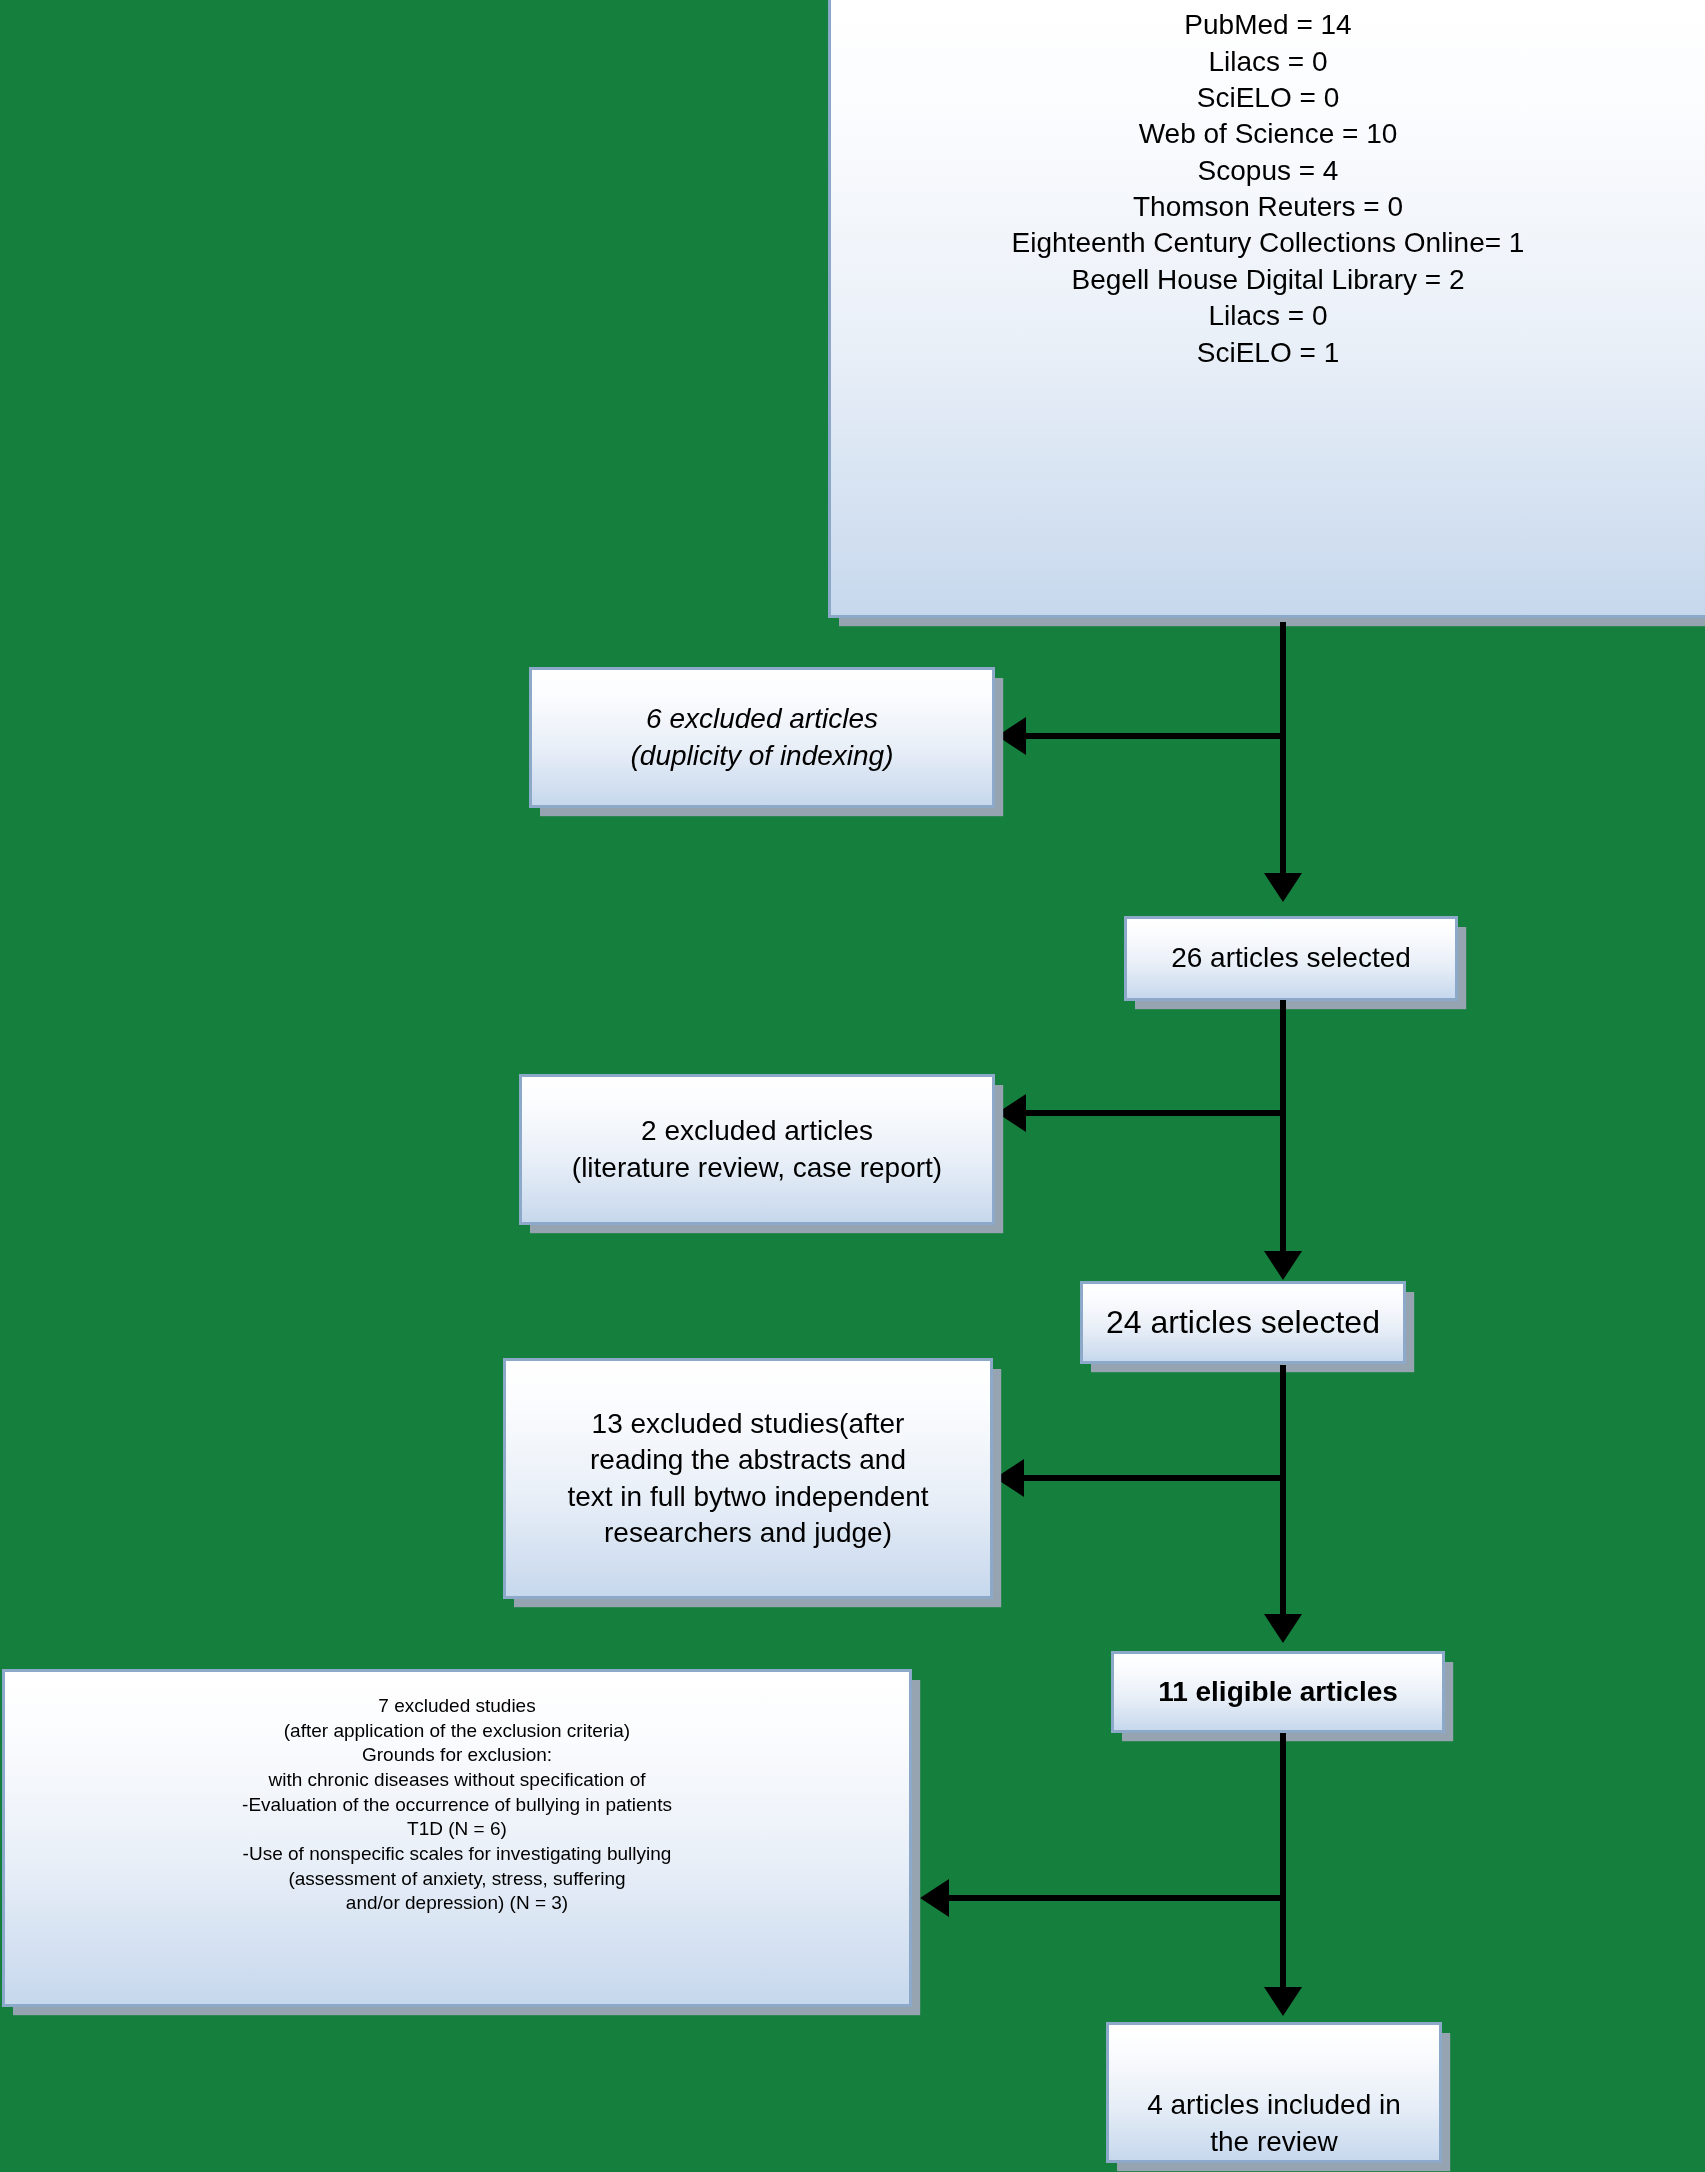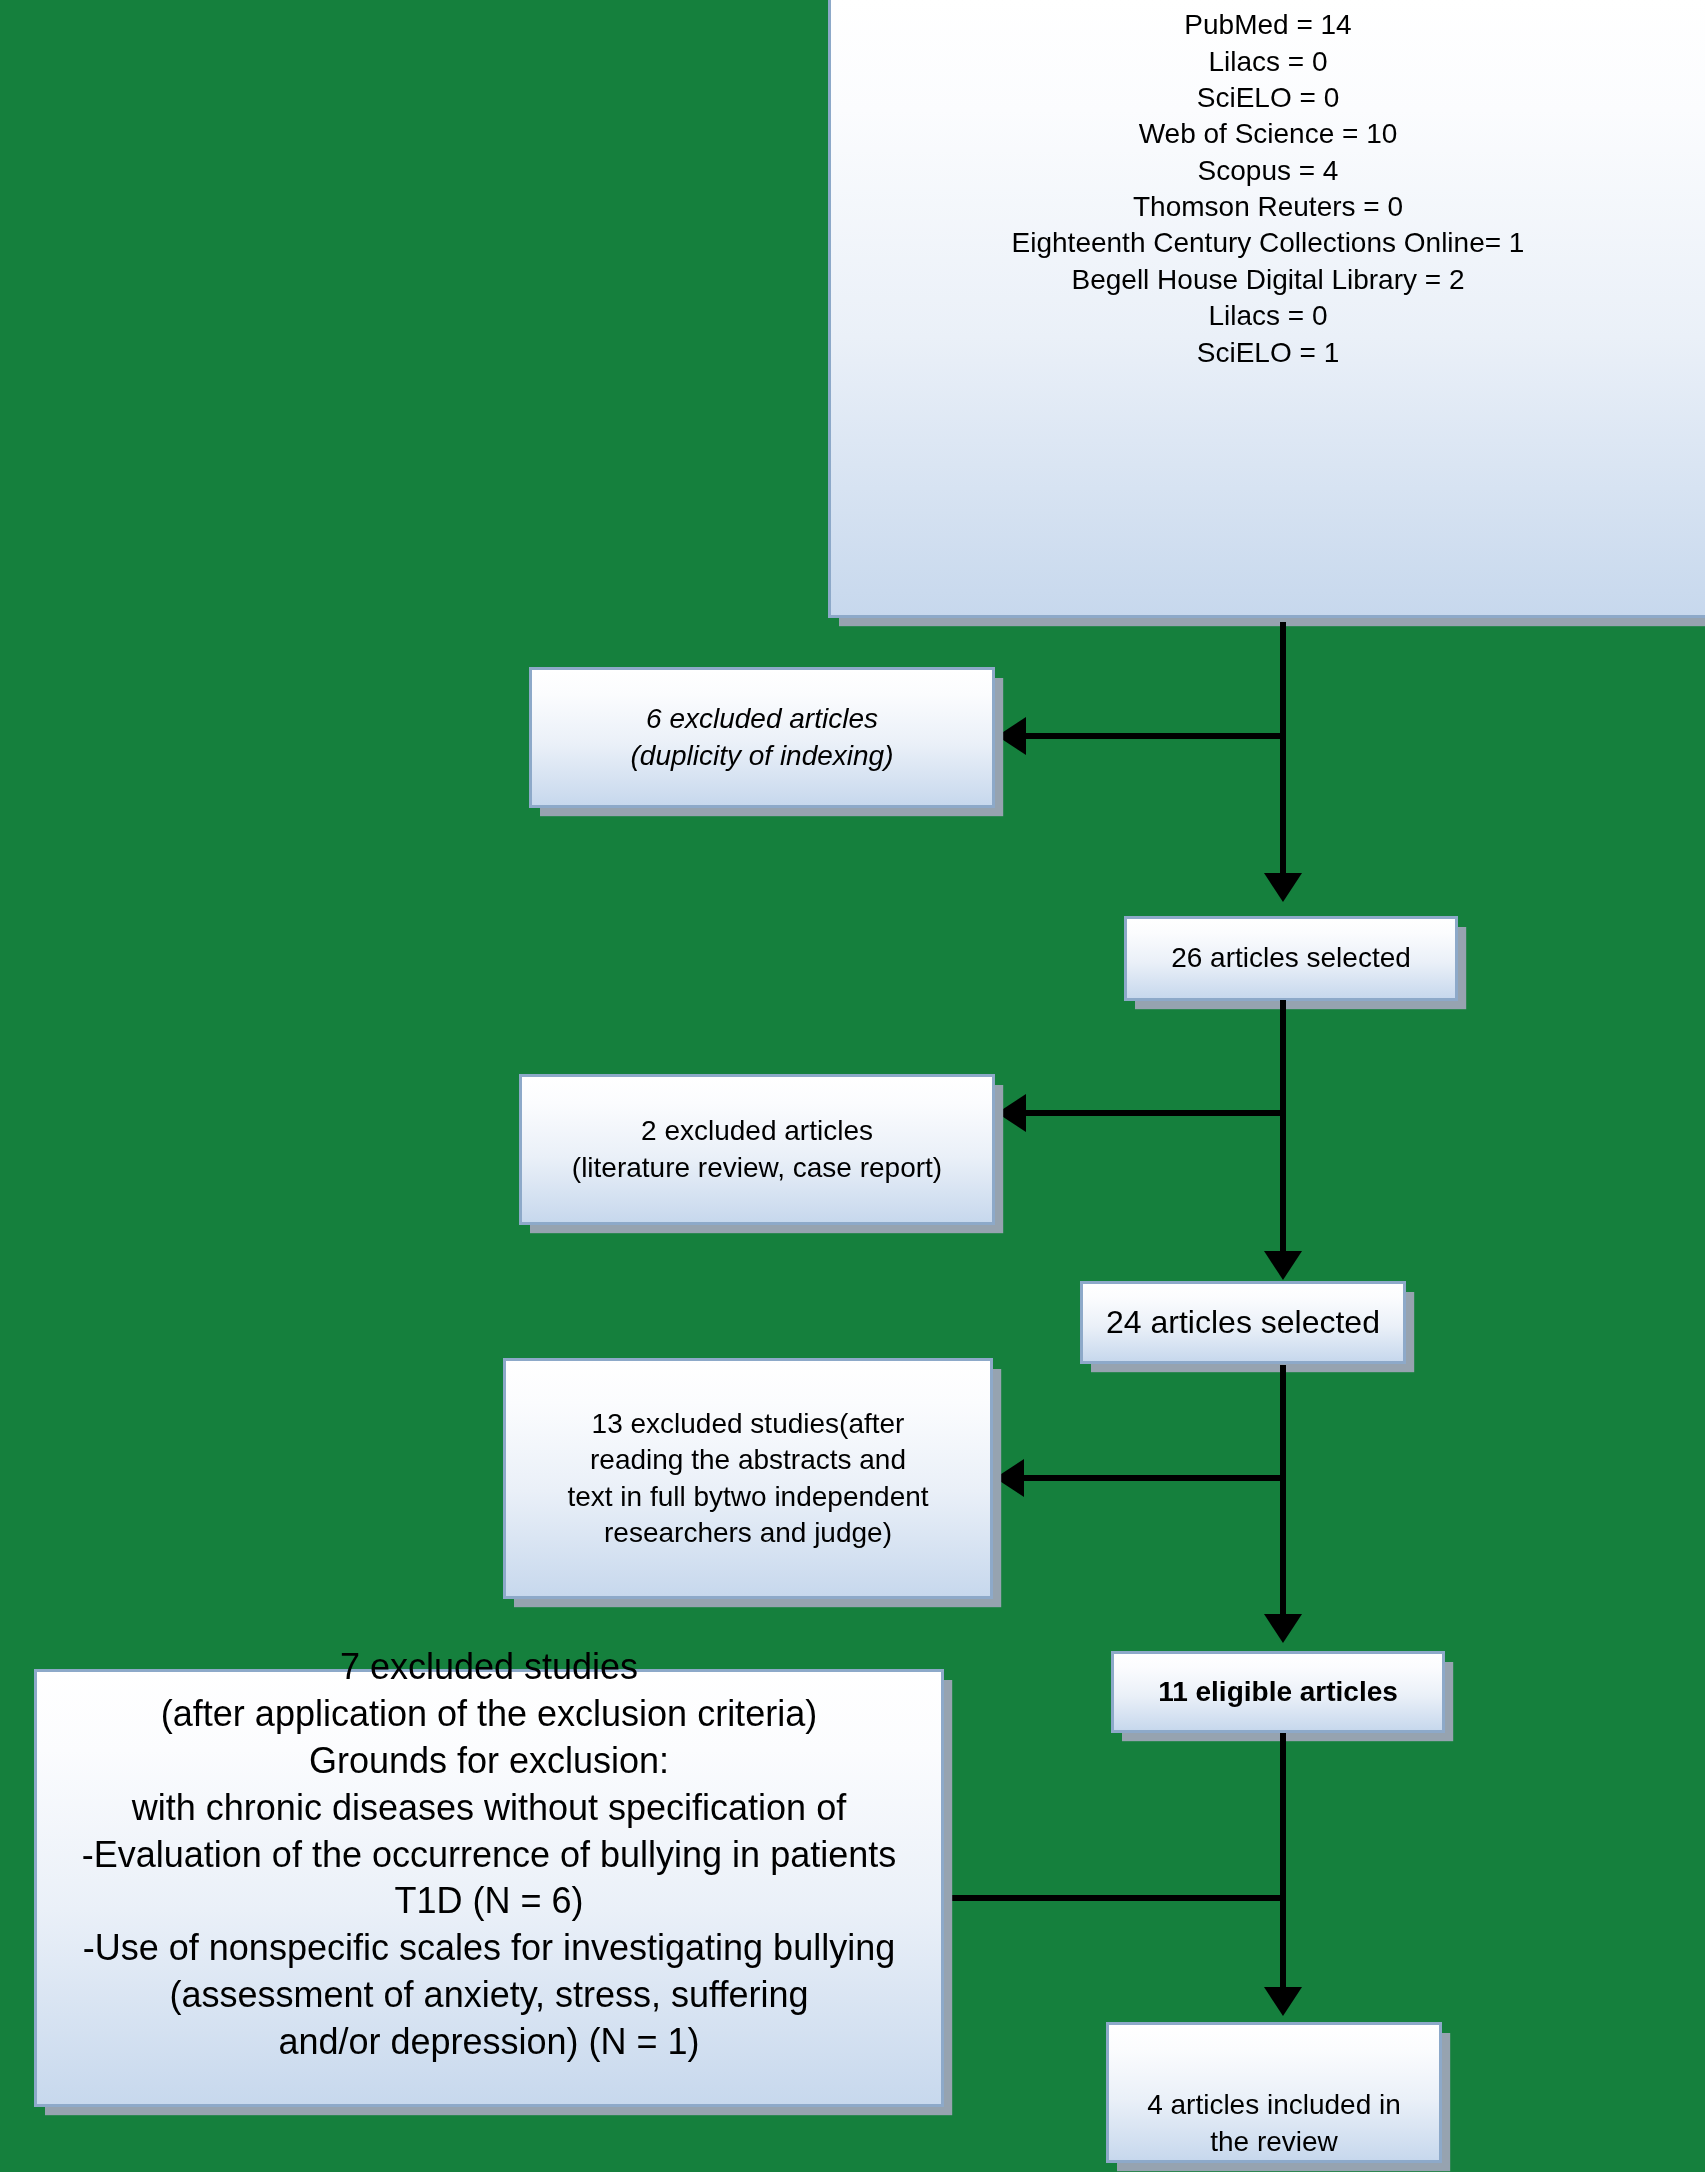--- a/index.html
+++ b/index.html
@@ -40,21 +40,21 @@
 
   #box-found      { left: 828px; top: -4.1px;    width: 880px; height: 622px;  font-size: 28px; }
   #box-found .txt { padding-top: 0; transform: translateY(-136px); }
 
   #box-excl-6     { left: 529px;  top: 667px;   width: 466px;  height: 141px;  font-size: 28px; font-style: italic; }
   #box-sel-26     { left: 1124px; top: 916px;  width: 334px;  height: 85px;  font-size: 28px; }
   #box-excl-2     { left: 519px;  top: 1074px;  width: 476px;  height: 151px;  font-size: 28px; }
   #box-sel-24     { left: 1080px; top: 1281px;  width: 326px;  height: 83px;  font-size: 32px; }
   #box-excl-13    { left: 503px;  top: 1358px;  width: 490px;  height: 241px;  font-size: 28px; }
   #box-elig-11    { left: 1111px; top: 1651px;  width: 334px;  height: 82px;  font-size: 28px; font-weight: bold; }
-  #box-excl-7     { left: 2px;    top: 1669px;  width: 910px; height: 438px;  font-size: 36px; margin-left: 32px; }
+  #box-excl-7     { left: 2px;    top: 1669px;  width: 910px; height: 338px;  font-size: 19px; }
   #box-incl-4     { left: 1106px; top: 2022px;  width: 336px;  height: 141px;  font-size: 28px; align-items: flex-end; }
 
   
   .vline {
     position: absolute;
     width: 6.1px;
     background: #000000;
   }
   .hline {
     position: absolute;
@@ -161,21 +161,21 @@
   <div class="fbox" id="box-excl-7">
     <div class="txt" style="transform: translateY(-33px);">
       <span>7 excluded studies</span>
       <span>(after application of the exclusion criteria)</span>
       <span>Grounds for exclusion:</span>
       <span>with chronic diseases without specification of</span>
       <span>-Evaluation of the occurrence of bullying in patients</span>
       <span>T1D (N = 6)</span>
       <span>-Use of nonspecific scales for investigating bullying</span>
       <span>(assessment of anxiety, stress, suffering</span>
-      <span>and/or depression) (N = 1)</span>
+      <span>and/or depression) (N = 3)</span>
     </div>
   </div>
 
   <div class="fbox" id="box-incl-4">
     <div class="txt">
       <span>4 articles included in</span>
       <span>the review</span>
     </div>
   </div>
 

